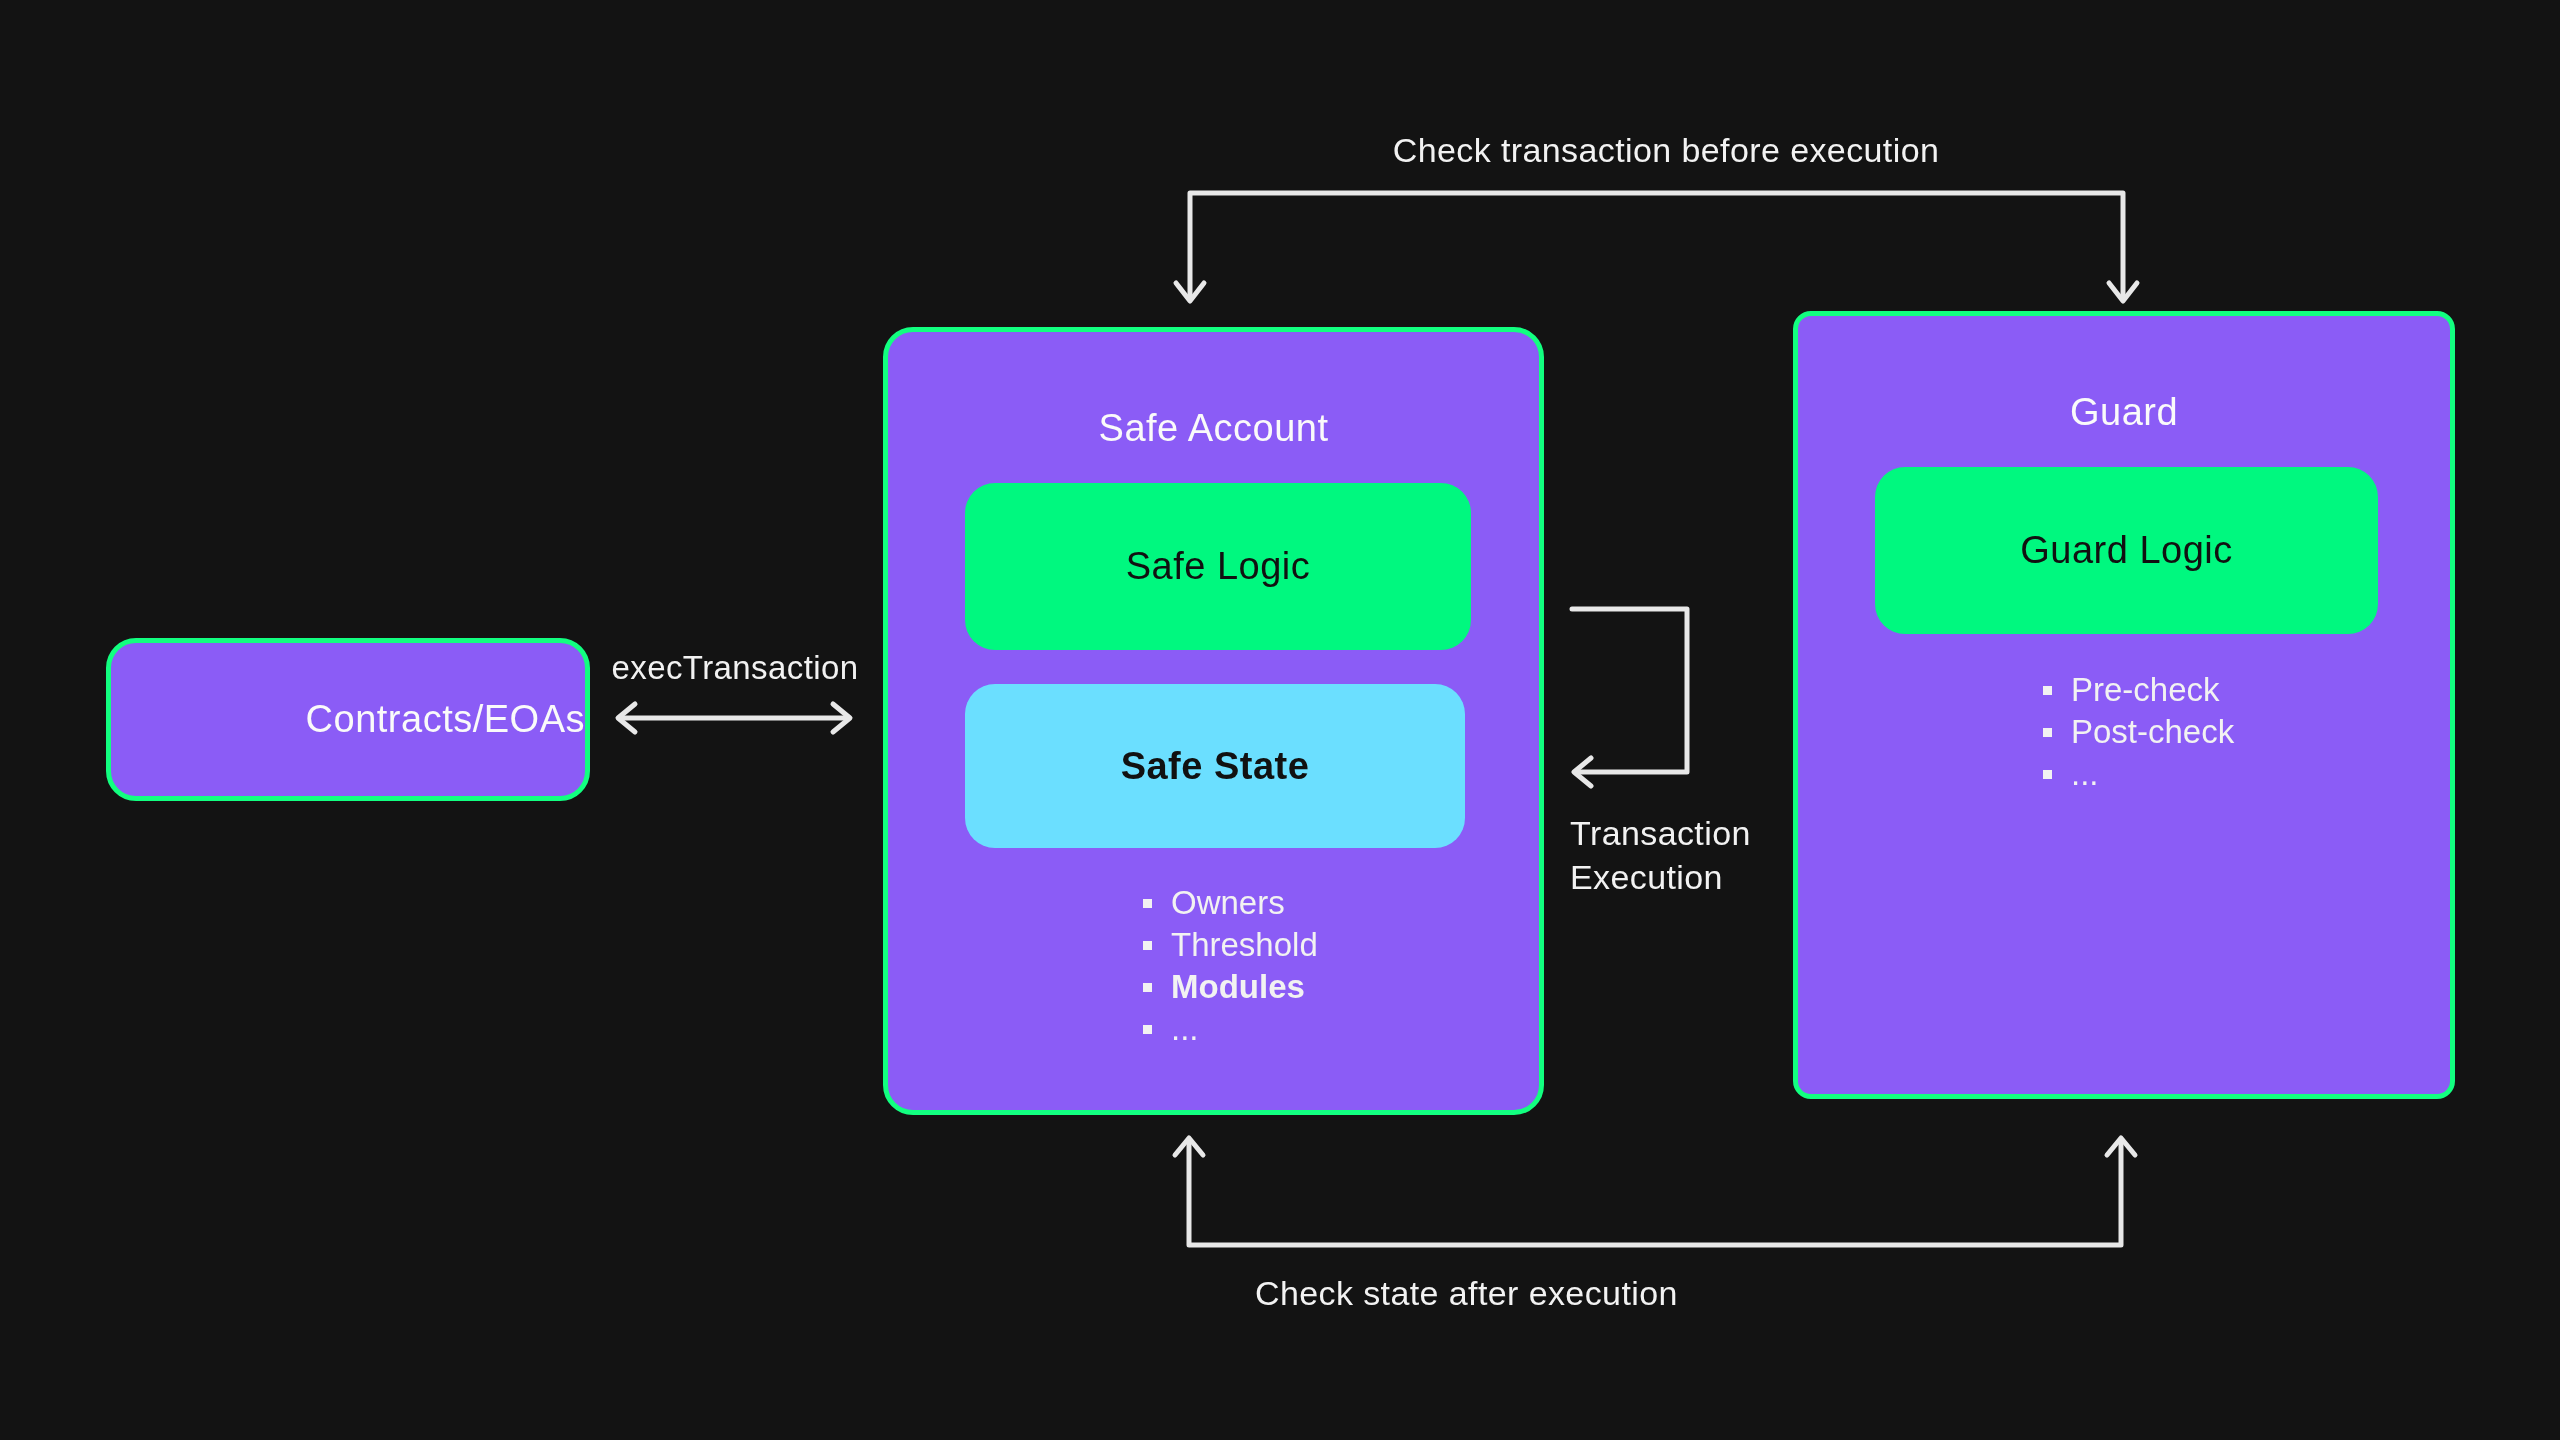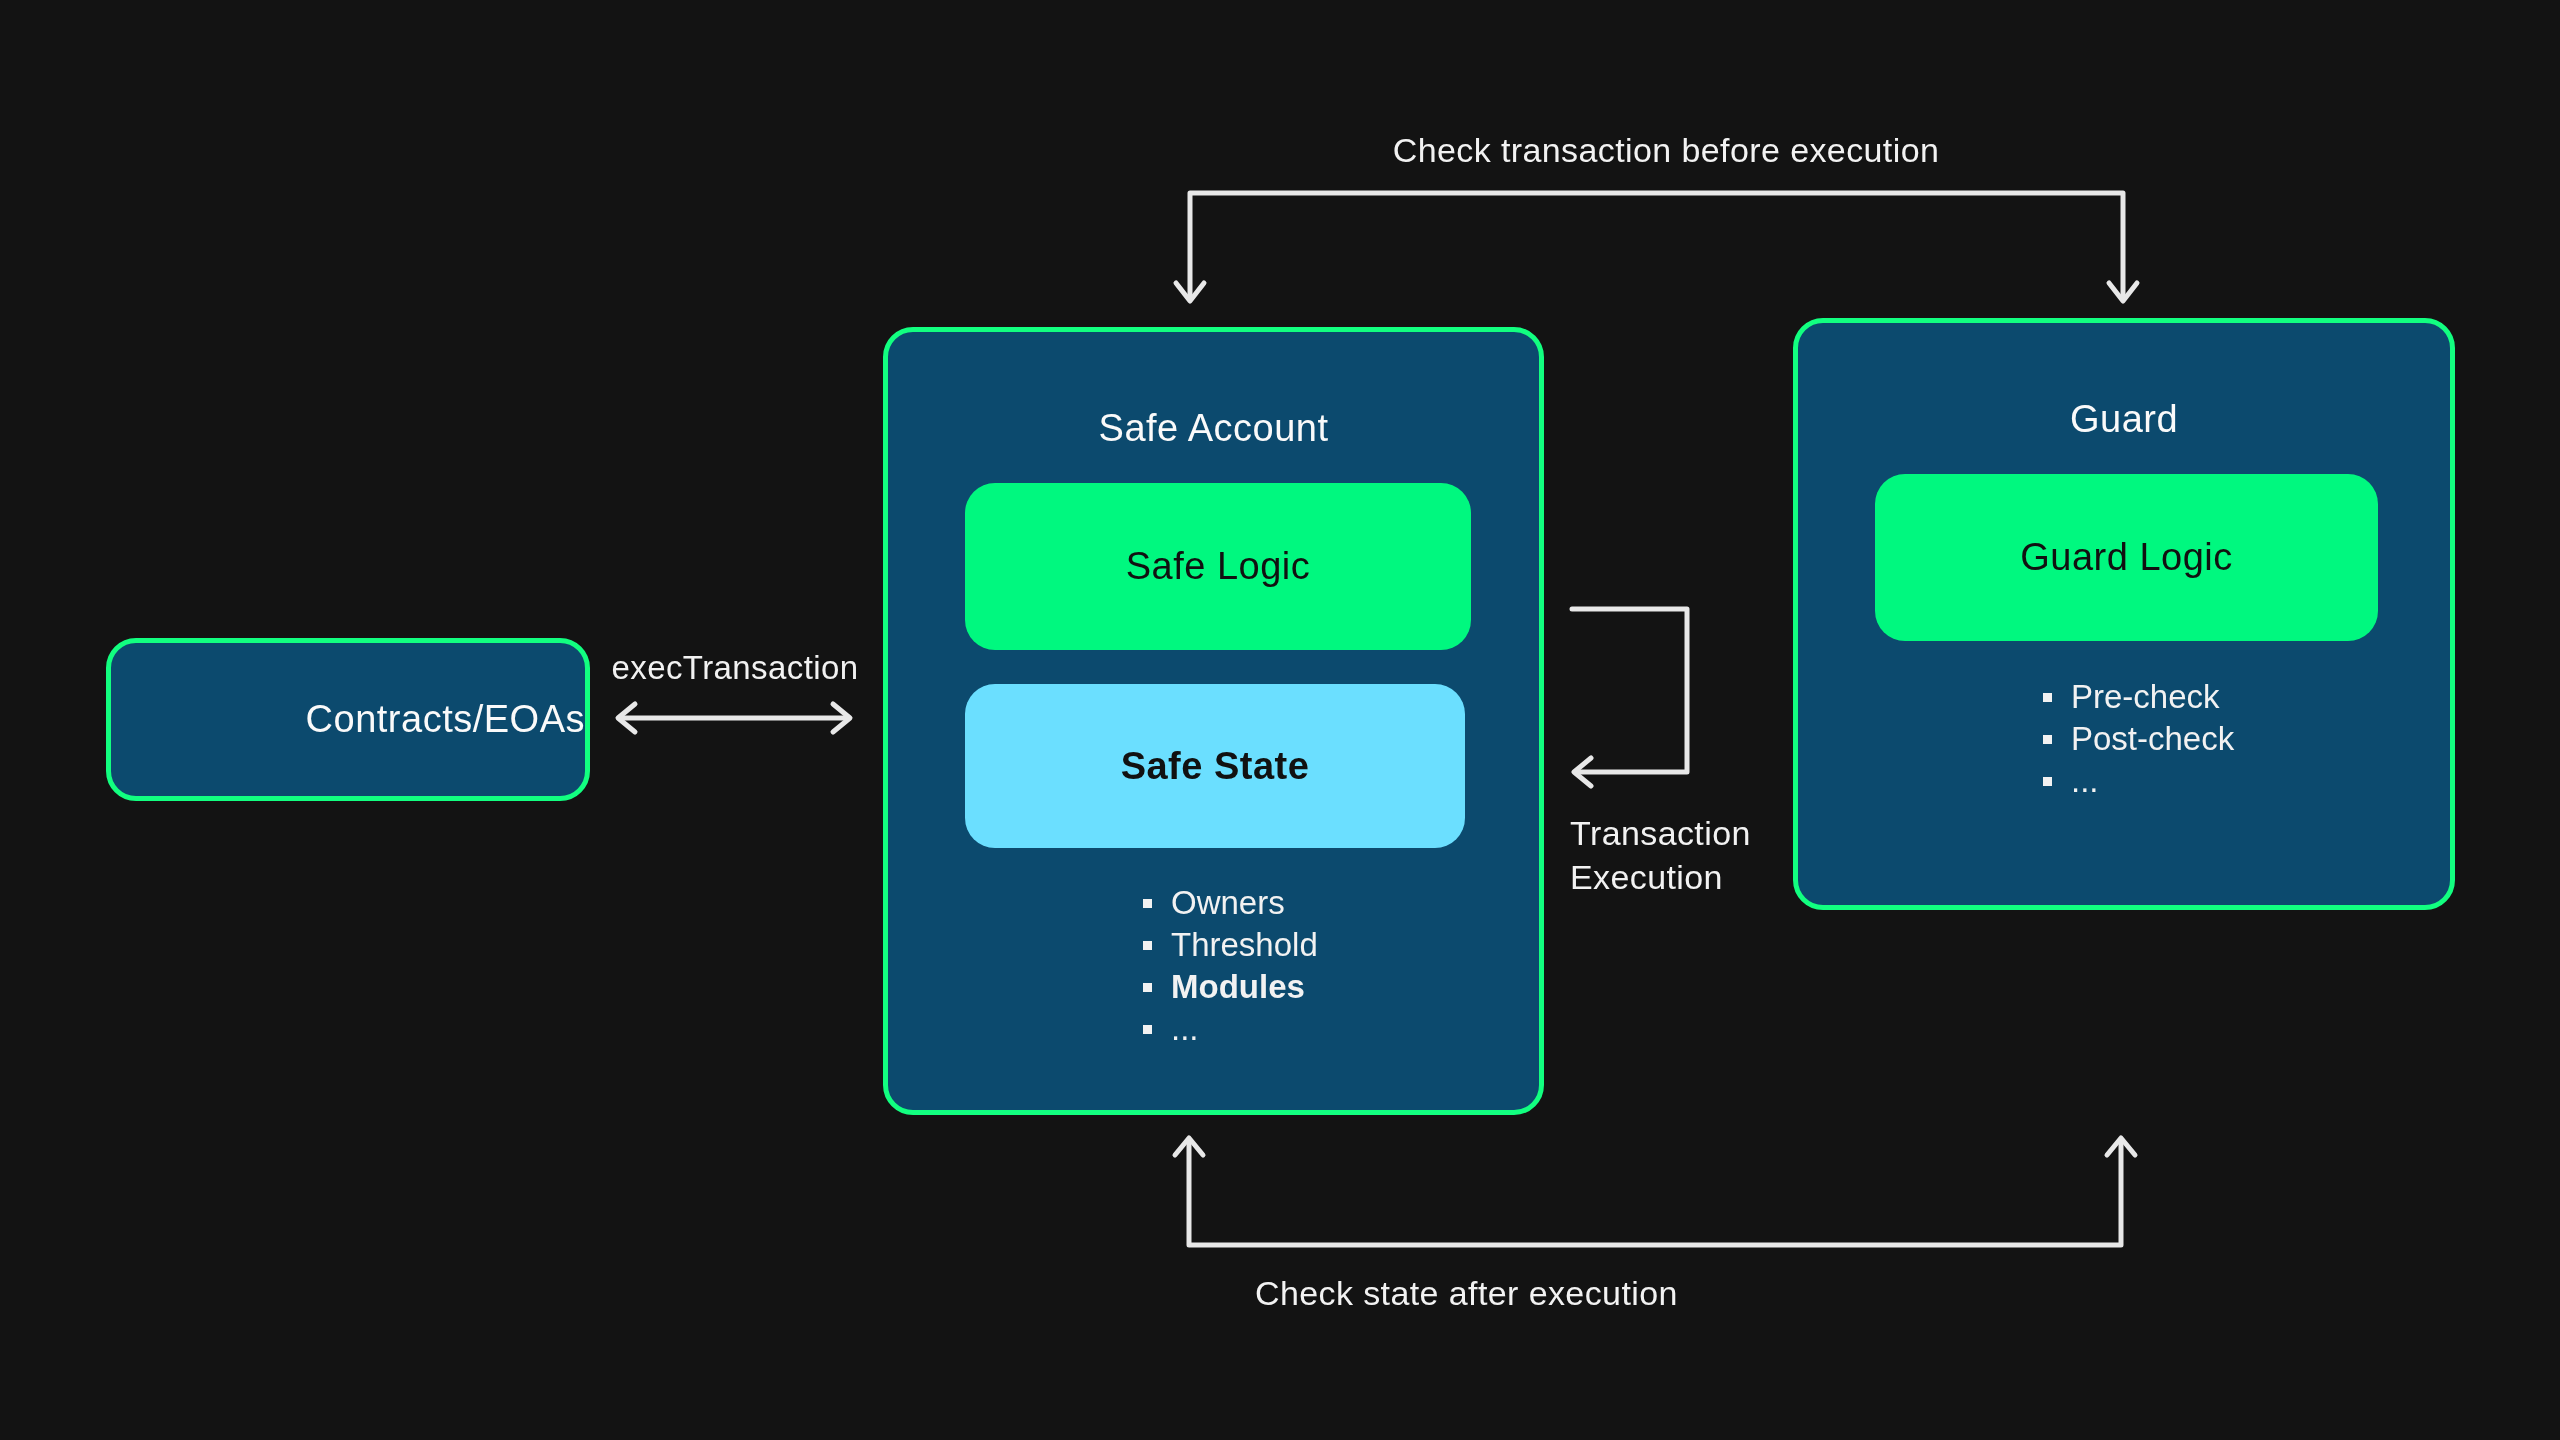--- a/index.html
+++ b/index.html
@@ -26,35 +26,35 @@
     fill: none;
     stroke: #E8E8E8;
     stroke-width: 5;
     stroke-linecap: round;
     stroke-linejoin: round;
   }
   .outer-box {
     position: absolute;
     border: 5px solid #12FF80;
     border-radius: 30px;
-    background: #0c4a6e;
+    background: #8b5cf6;
     box-sizing: border-box;
   }
   .box-contracts {
     left: 106px; top: 638px;
     width: 484px; height: 163px;
     display: flex; align-items: center; justify-content: flex-end;
   }
   .box-safe {
     left: 883px; top: 327px;
     width: 661px; height: 788px;
   }
   .box-guard {
-    left: 1793px; top: 318px;
-    width: 662px; height: 592px;
+    left: 1793px; top: 311px;
+    width: 662px; height: 788px; border-radius: 18px;
   }
   .node-label {
     color: #FAFAFA;
     font-size: 38px;
     letter-spacing: 0.5px;
   }
   .box-title {
     position: absolute;
     left: 0; right: 0;
     top: 72px;

